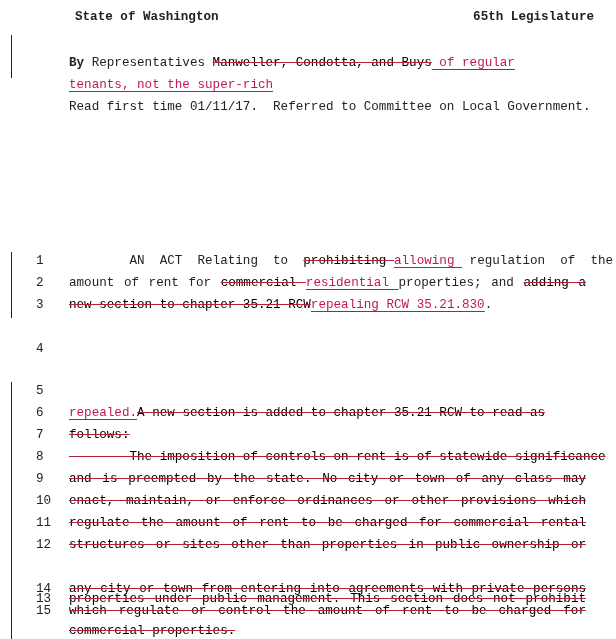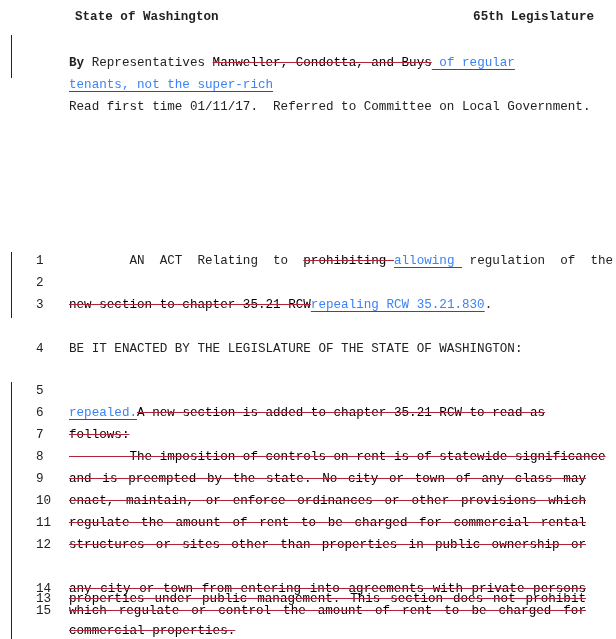--- a/index.html
+++ b/index.html
@@ -4,21 +4,21 @@
 <style>
   html, body { margin:0; padding:0; background:#ffffff; }
   body { width:616px; height:639px; position:relative; overflow:hidden;
          font-family:"Liberation Mono", "DejaVu Sans Mono", monospace; font-size:12.6px; color:#222; }
   .row { position:absolute; left:0; width:616px; height:20px; line-height:20px; white-space:pre; }
   .txt { position:absolute; left:69px; }
   .lnum { position:absolute; left:36px; width:14px; text-align:left; color:#222; }
   .bar { position:absolute; left:11px; width:1px; background:#222; }
   b { font-weight:bold; }
   .del { color:#000000; text-decoration:line-through; text-decoration-color:#b0243a; text-decoration-thickness:1.2px;margin-top:47px; }
-  .ins { color:#3b82f6; text-decoration:underline; text-decoration-color:#a8243e; text-decoration-thickness:1.4px; text-underline-offset:3px; }
+  .ins { color:#be185d; text-decoration:underline; text-decoration-color:#a8243e; text-decoration-thickness:1.4px; text-underline-offset:3px; }
   .ul { text-decoration:underline; text-underline-offset:3px; text-decoration-thickness:1.4px; }
   .hdr { position:absolute; top:10px; left:75px; width:519px; display:flex; justify-content:space-between; font-weight:bold; }
 </style>
 </head>
 <body>
 
 <div class="bar" style="top:35px;height:43px;"></div>
 <div class="bar" style="top:252px;height:66px;"></div>
 <div class="bar" style="top:382px;height:257px;"></div>
 
@@ -32,23 +32,23 @@
 </div>
 <div class="row" style="top:55px;">
   <span class="txt"><span class="ins">tenants, not the super-rich</span></span>
 </div>
 <div class="row" style="top:77px;">
   <span class="txt">Read first time 01/11/17.  Referred to Committee on Local Government.</span>
 </div>
 
 <div id="lines">
     <div class="row" style="top: 251px;"><span class="lnum">1</span><span class="txt"><span>        AN  ACT  Relating  to  </span><span class="del">prohibiting </span><span class="ins">allowing </span><span> regulation  of  the</span></span></div>
-    <div class="row" style="top: 273px;"><span class="lnum">2</span></div>
+    <div class="row" style="top: 273px;"><span class="lnum">2</span><span class="txt" style="word-spacing: 2.0191px;"><span>amount of rent for </span><span class="del">commercial </span><span class="ins">residential </span><span>properties; and </span><span class="del">adding a</span></span></div>
     <div class="row" style="top: 295px;"><span class="lnum">3</span><span class="txt"><span class="del">new section to chapter 35.21 RCW</span><span class="ins">repealing RCW 35.21.830</span><span>.</span></span></div>
-    <div class="row" style="top: 339px;"><span class="lnum">4</span><span class="txt"><span>BE IT ENACTED BY THE LEGISLATURE OF THE STATE OF WASHINGTON:</span></span></div>
+    <div class="row" style="top: 339px;"><span class="lnum">4</span></div>
     <div class="row" style="top: 381px;"><span class="lnum">5</span></div>
     <div class="row" style="top: 403px;"><span class="lnum">6</span><span class="txt"><span class="ins">repealed.</span><span class="del">A new section is added to chapter 35.21 RCW to read as</span></span></div>
     <div class="row" style="top: 425px;"><span class="lnum">7</span><span class="txt"><span class="del">follows:</span></span></div>
     <div class="row" style="top: 447px;"><span class="lnum">8</span><span class="txt"><span class="del">        The imposition of controls on rent is of statewide significance</span></span></div>
     <div class="row" style="top: 469px;"><span class="lnum">9</span><span class="txt" style="word-spacing: 3.14423px;"><span class="del">and is preempted by the state. No city or town of any class may</span></span></div>
     <div class="row" style="top: 491px;"><span class="lnum">10</span><span class="txt" style="word-spacing: 4.16406px;"><span class="del">enact, maintain, or enforce ordinances or other provisions which</span></span></div>
     <div class="row" style="top: 513px;"><span class="lnum">11</span><span class="txt" style="word-spacing: 4.0875px;"><span class="del">regulate the amount of rent to be charged for commercial rental</span></span></div>
     <div class="row" style="top: 535px;"><span class="lnum">12</span><span class="txt" style="word-spacing: 3.70139px;"><span class="del">structures or sites other than properties in public ownership or</span></span></div>
     <div class="row" style="top: 589px;"><span class="lnum">13</span><span class="txt" style="word-spacing: 2.27539px;"><span class="del">properties under public management. This section does not prohibit</span></span></div>
     <div class="row" style="top: 579px;"><span class="lnum">14</span><span class="txt" style="word-spacing: 1.06406px;"><span class="del">any city or town from entering into agreements with private persons</span></span></div>

